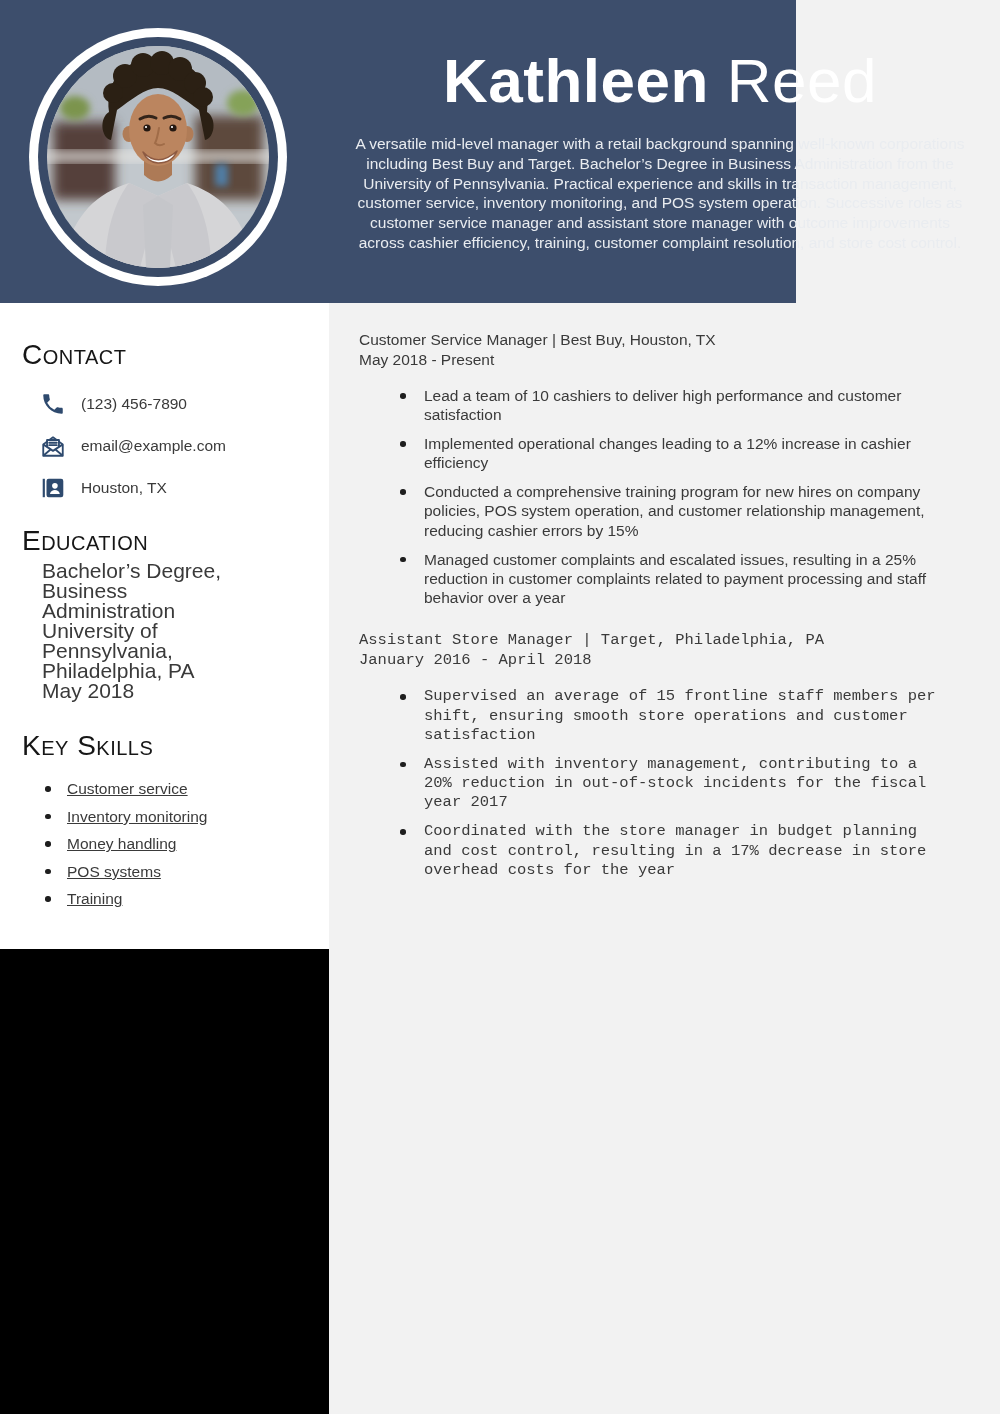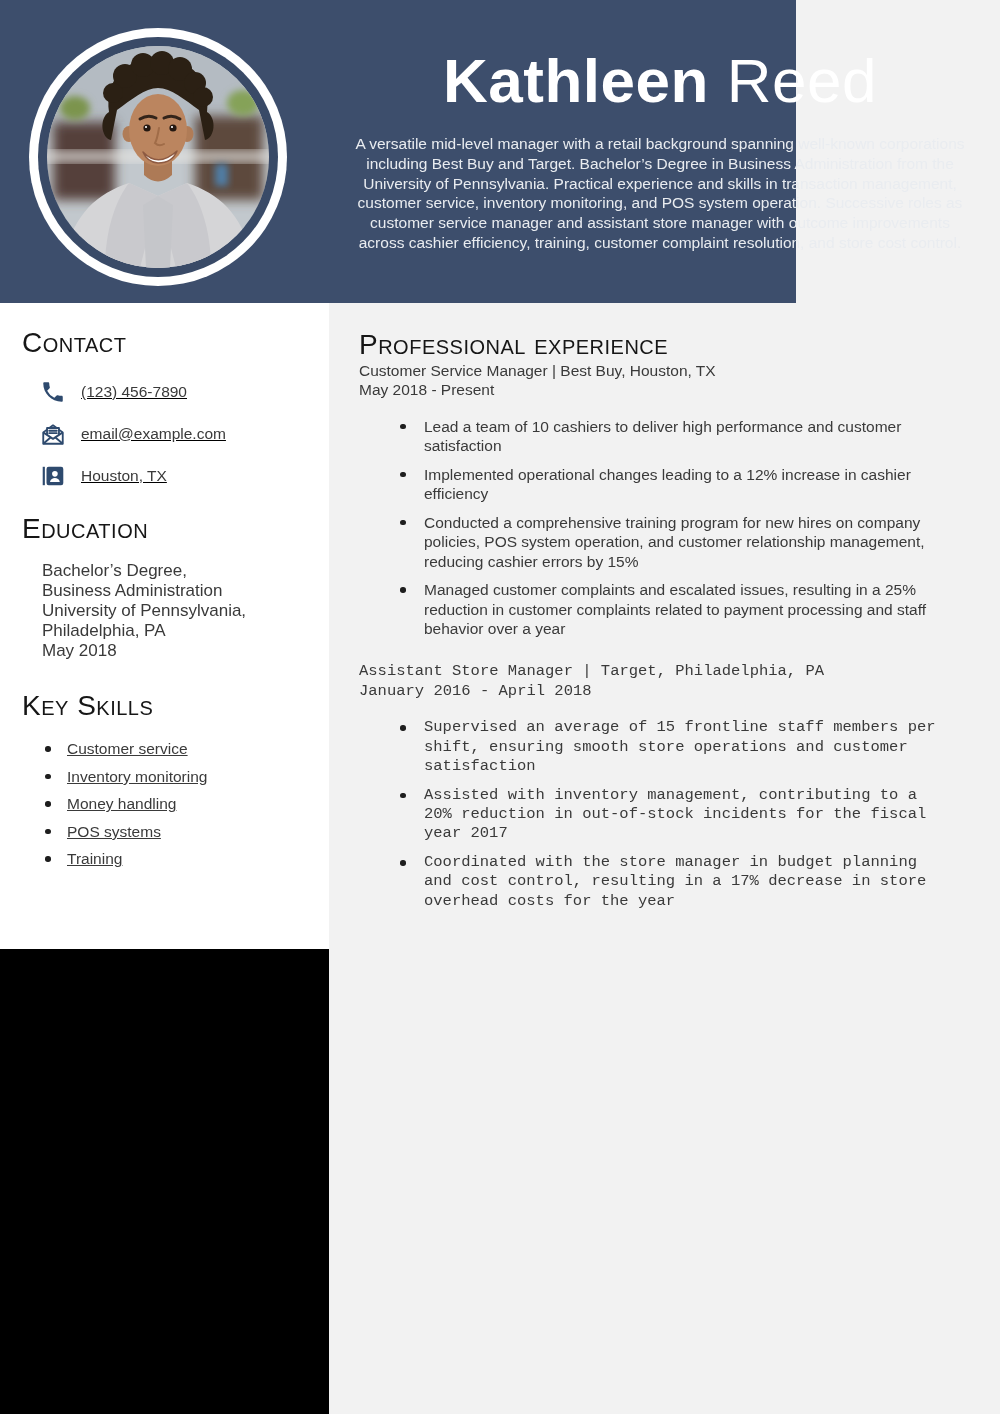--- a/index.html
+++ b/index.html
@@ -36,36 +36,36 @@
     font-weight:400;color:var(--name-text);white-space:nowrap;
   }
   .name .first{font-weight:700;}
   .summary{
     margin:21px auto 12px;width:625px;font-size:15.5px;line-height:19.7px;
     color:var(--summary-text);
   }
   
   .sidebar{
     position:absolute;left:0;top:303px;width:329px;height:646px;
-    background:var(--sidebar-bg);padding:0 14px 0 22px;
+    background:var(--sidebar-bg);padding:12px 14px 0 22px;
   }
   h2.section{
     font-variant:small-caps;font-weight:400;font-size:28px;
     letter-spacing:.5px;color:var(--heading-dark);line-height:1.1;
   }
   .sidebar h2.section{margin-top:25px;}
-  .contact-list{list-style:none;margin-top:20px;text-decoration:underline;}
+  .contact-list{list-style:none;margin-top:20px;}
   .contact-row{display:flex;align-items:center;margin-bottom:16px;height:26px;padding-left:18px;}
   .contact-row .cicon{
     width:26px;height:26px;flex:0 0 26px;color:var(--icon-navy);
     display:flex;align-items:center;justify-content:center;
   }
   .contact-row .cicon svg{width:26px;height:26px;display:block;}
   .contact-row .ctext{margin-left:15px;font-size:15.5px;color:var(--text-dark);}
-  .edu{margin:16px 0 0 20px;width:218px;font-size:17px;line-height:20px;color:var(--text-dark);}
+  .edu{margin:4px 0 0 20px;width:218px;font-size:21px;line-height:20px;color:var(--text-dark);}
   .skills{list-style:none;margin:18px 0 0 23px;}
   .skills li{
     position:relative;padding-left:22px;font-size:15.5px;line-height:19px;
     margin-bottom:8.5px;color:var(--text-dark);text-decoration:underline;
   }
   .skills li::before{
     content:"";position:absolute;left:0;top:7px;width:5.5px;height:5.5px;
     border-radius:50%;background:#1e1e1e;
   }
   
@@ -221,21 +221,20 @@
 
         <li>POS systems</li>
 
         <li>Training</li>
       </ul>
   </div>
 
   <div class="black-block"></div>
 
   <div class="main">
-    <h2 class="section">Professional experience</h2>
 
     <div class="job">
       <div class="job-head">
         <div>Customer Service Manager | Best Buy, Houston, TX</div>
         <div>May 2018 - Present</div>
       </div>
       <ul>
 
           <li>Lead a team of 10 cashiers to deliver high performance and customer satisfaction</li>
 

